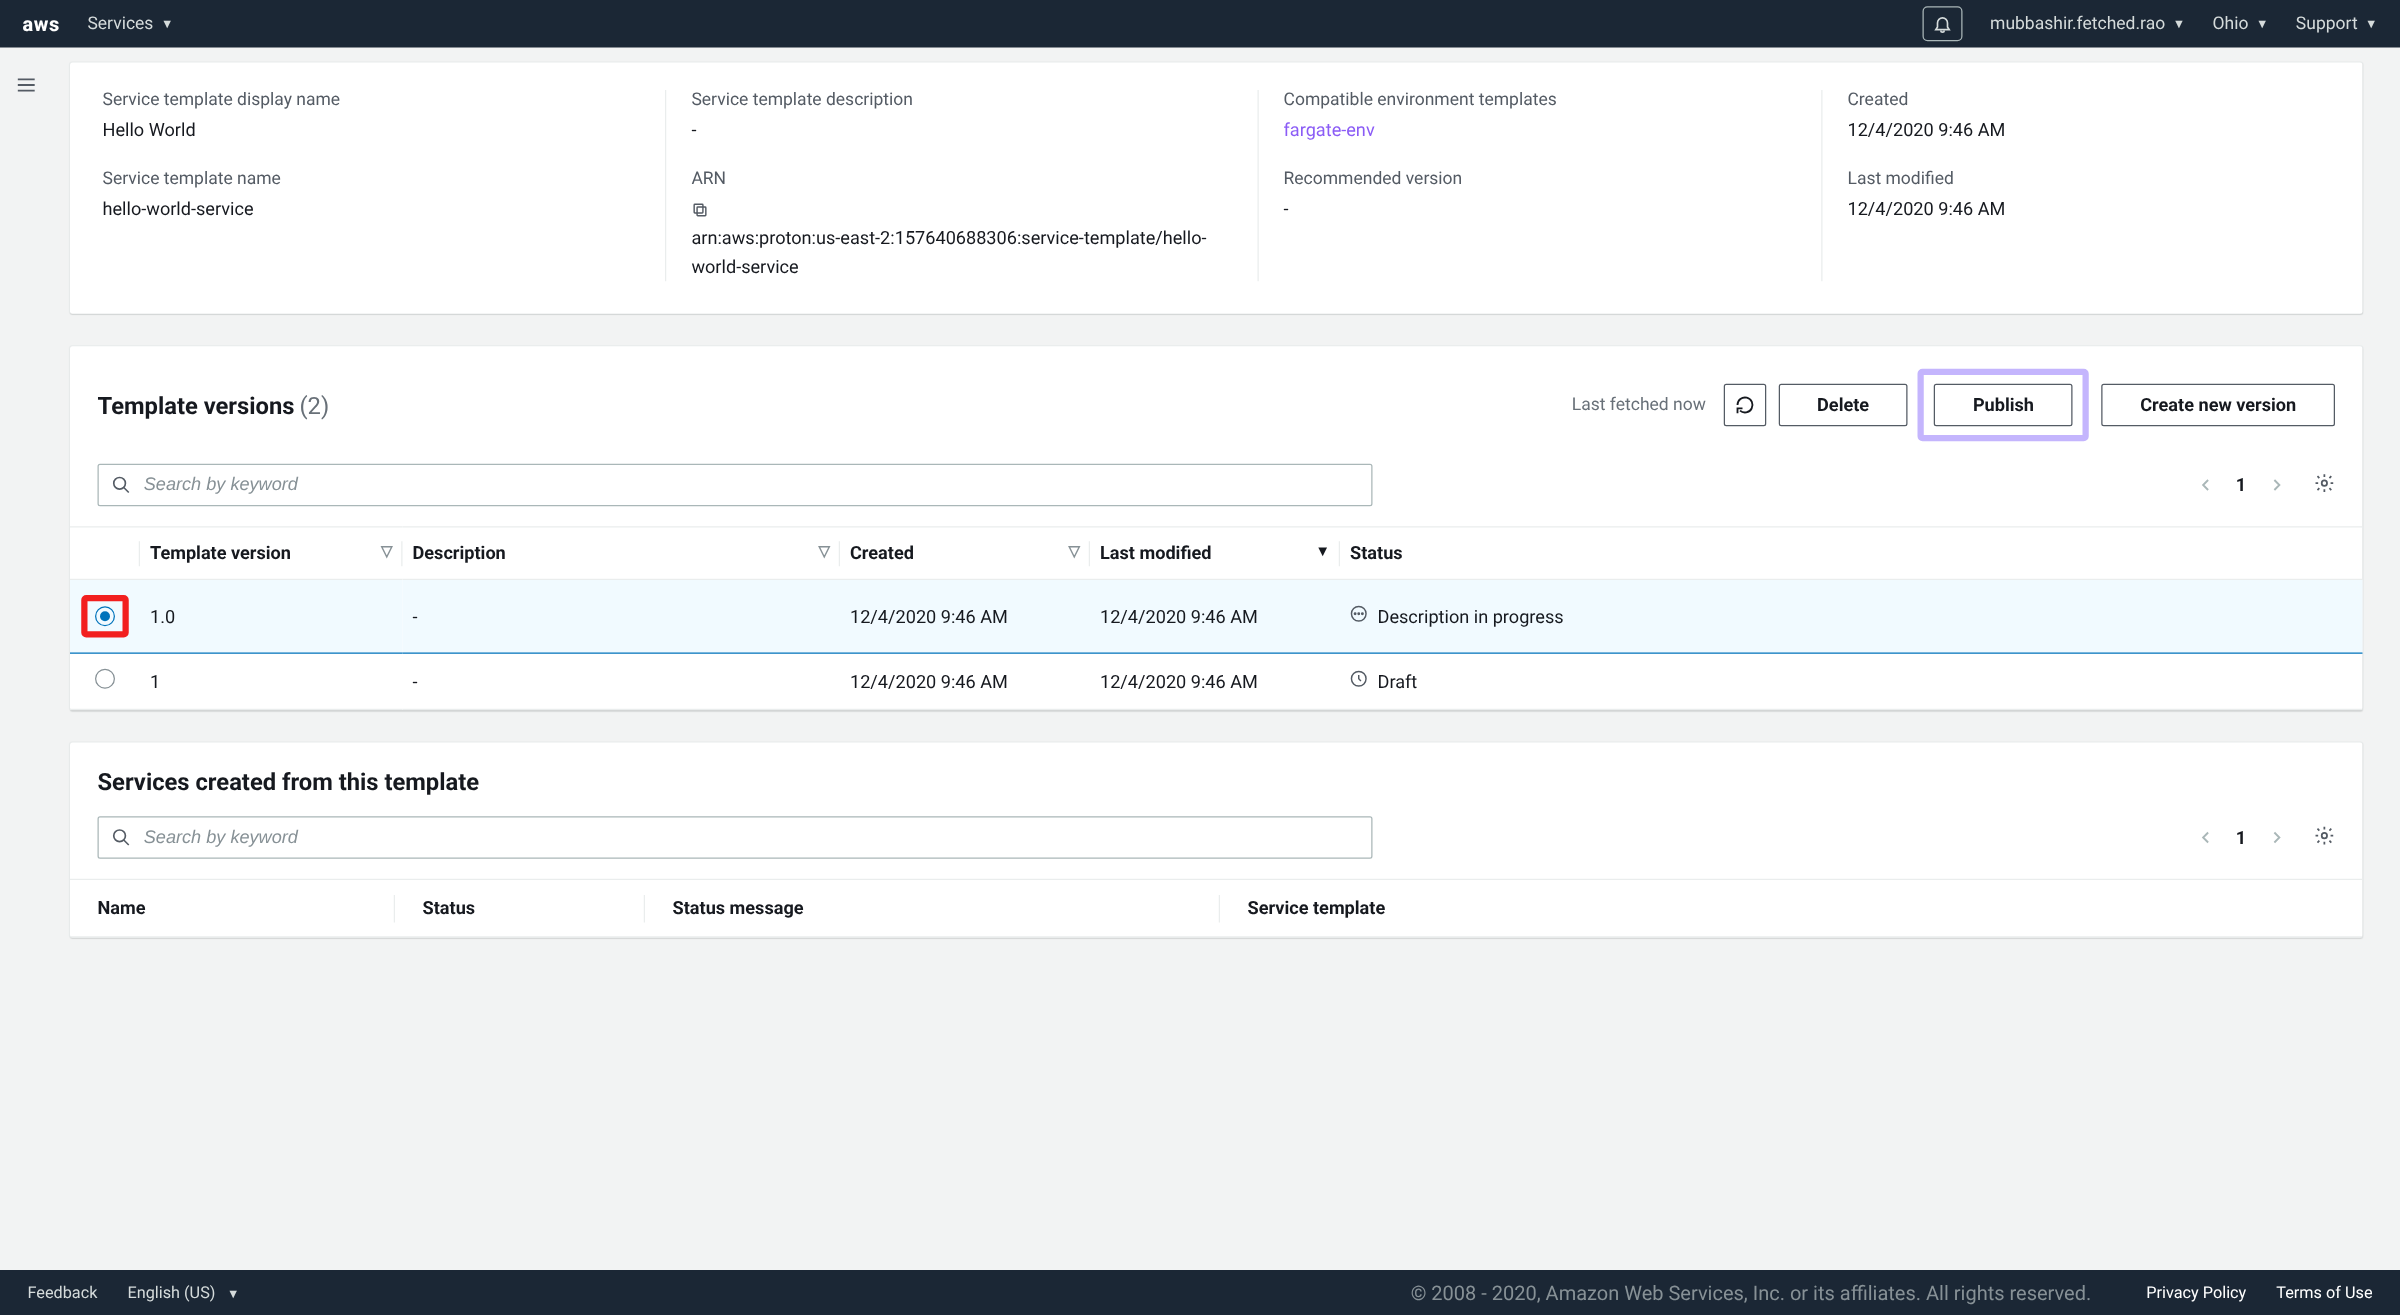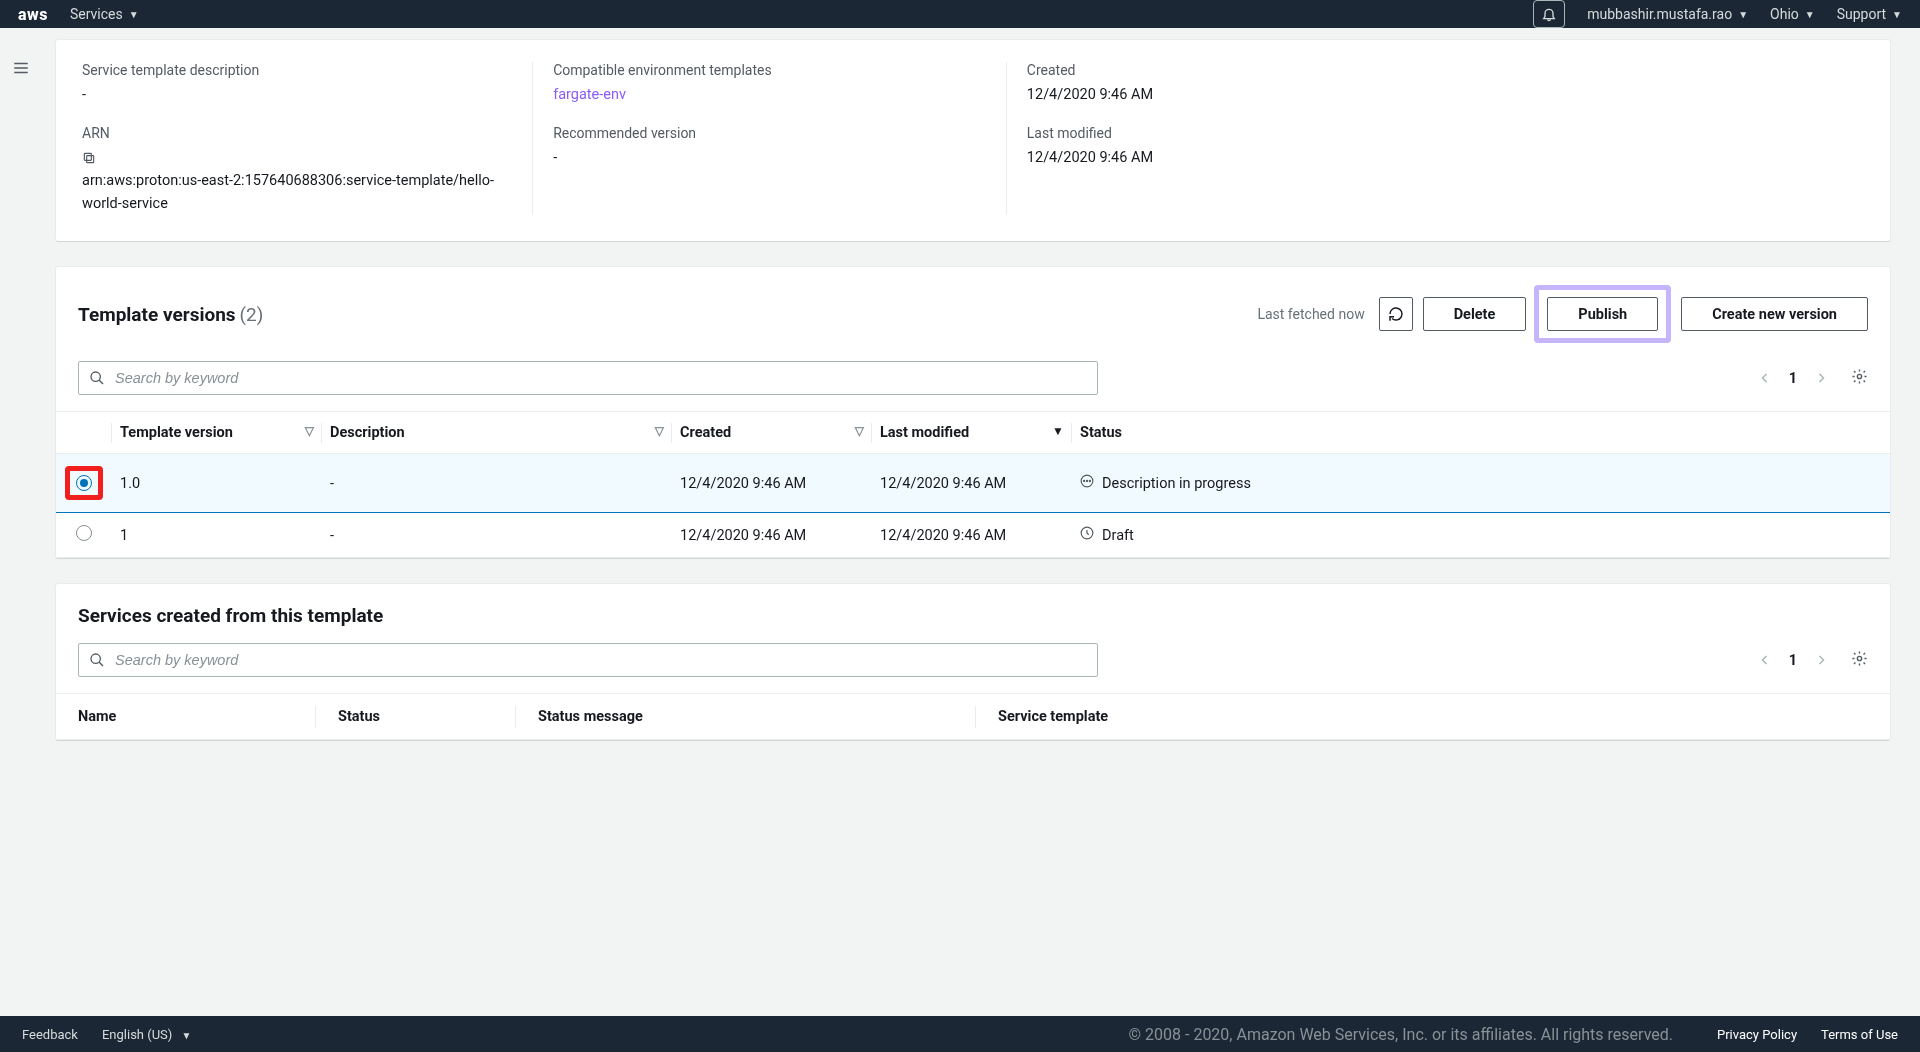--- a/index.html
+++ b/index.html
@@ -1,20 +1,20 @@
 <!DOCTYPE html>
 <html><head>
 <meta charset="utf-8">
 <style>
   html, body { margin: 0; padding: 0; font-family: "Amazon Ember", "Helvetica Neue", Roboto, Arial, sans-serif; background: #f2f3f3; color: #16191f; }
   * { box-sizing: border-box; }
   button { cursor: pointer; font-family: inherit; }
 
   
-  .topnav { background: #1b2735; color: #fff; height: 28px; display: flex; align-items: center; padding: 0 18px; }
+  .topnav { background: #1b2735; color: #fff; height: 38px; display: flex; align-items: center; padding: 0 18px; }
   .logo { font-weight: 800; font-size: 16px; letter-spacing: 0.5px; margin-right: 22px; }
   .nav-item { display: inline-flex; align-items: center; font-size: 14px; margin-right: 26px; color: #d5dbdb; cursor: pointer; }
   .nav-item .caret { margin-left: 6px; font-size: 10px; }
   .nav-right { margin-left: auto; display: flex; align-items: center; }
   .nav-right .nav-item { margin-right: 22px; }
   .bell { border: 1px solid #aab7b8; border-radius: 4px; width: 32px; height: 28px; display: flex; align-items: center; justify-content: center; margin-right: 22px; cursor: pointer;}
 
   
   .leftbar { position: absolute; top: 45px; left: 0; width: 42px; display: flex; justify-content: center; padding-top: 14px; }
   .hamburger { cursor: pointer; color:#545b64; }
@@ -101,21 +101,21 @@
     <span class="caret">▼</span>
   </div>
   <div class="nav-right">
     <div class="bell">
       <svg width="16" height="16" viewBox="0 0 24 24" fill="none" stroke="#d5dbdb" stroke-width="2">
           <path d="M18 16v-5a6 6 0 10-12 0v5l-2 3h16l-2-3z"></path>
           <path d="M10 20a2 2 0 004 0"></path>
         </svg>
     </div>
     <div class="nav-item">
-      <span>mubbashir.mustafa.rao</span>
+      <span>mubbashir.fetched.rao</span>
       <span class="caret">▼</span>
     </div>
     <div class="nav-item">
       <span>Ohio</span>
       <span class="caret">▼</span>
     </div>
     <div class="nav-item" style="margin-right:0">
       <span>Support</span>
       <span class="caret">▼</span>
     </div>
@@ -127,20 +127,26 @@
     <svg width="18" height="18" viewBox="0 0 24 24" stroke="#545b64" stroke-width="2">
         <path d="M3 6h18M3 12h18M3 18h18"></path>
       </svg>
   </div>
 </div>
 
 <div class="content">
 
   <div class="panel">
     <div class="details">
+      <div class="dcol">
+        <div class="dlabel">Service template display name</div>
+        <div class="dvalue">Hello World</div>
+        <div class="dlabel">Service template name</div>
+        <div class="dvalue">hello-world-service</div>
+      </div>
       <div class="dcol">
         <div class="dlabel">Service template description</div>
         <div class="dvalue">-</div>
         <div class="dlabel">ARN</div>
         <div class="dvalue arn-row">
           <span class="copy-icon">
             <svg width="14" height="14" viewBox="0 0 24 24" fill="none" stroke="#545b64" stroke-width="2">
                 <rect x="8" y="8" width="12" height="12" rx="1"></rect>
                 <rect x="4" y="4" width="12" height="12" rx="1"></rect>
               </svg>

